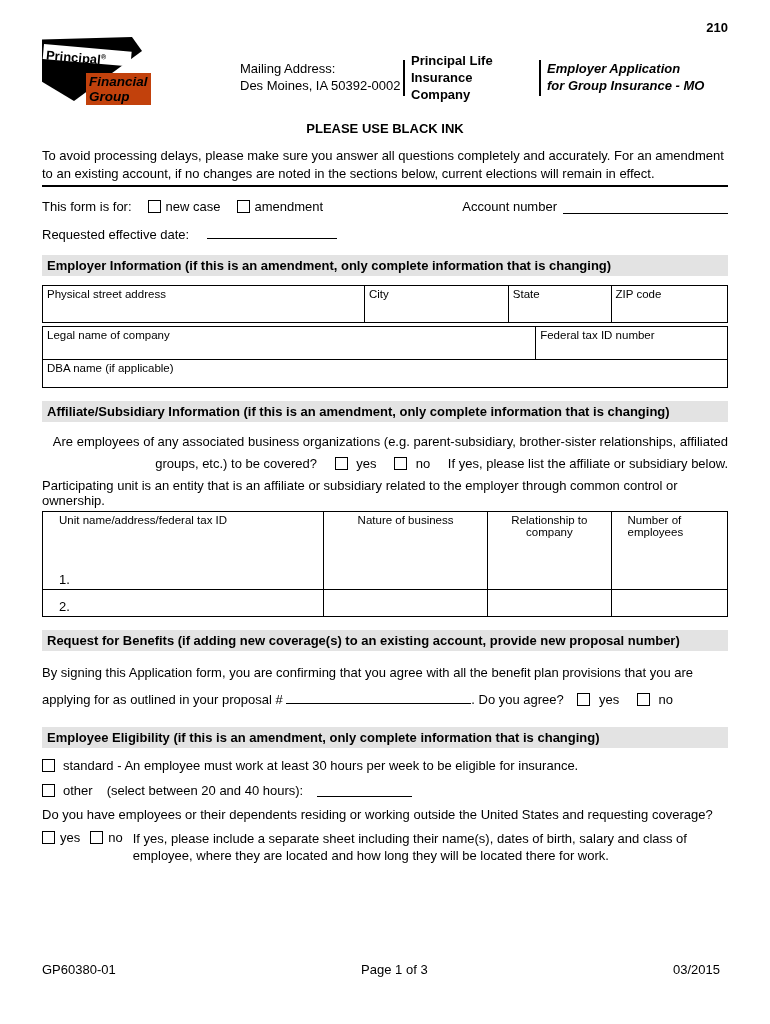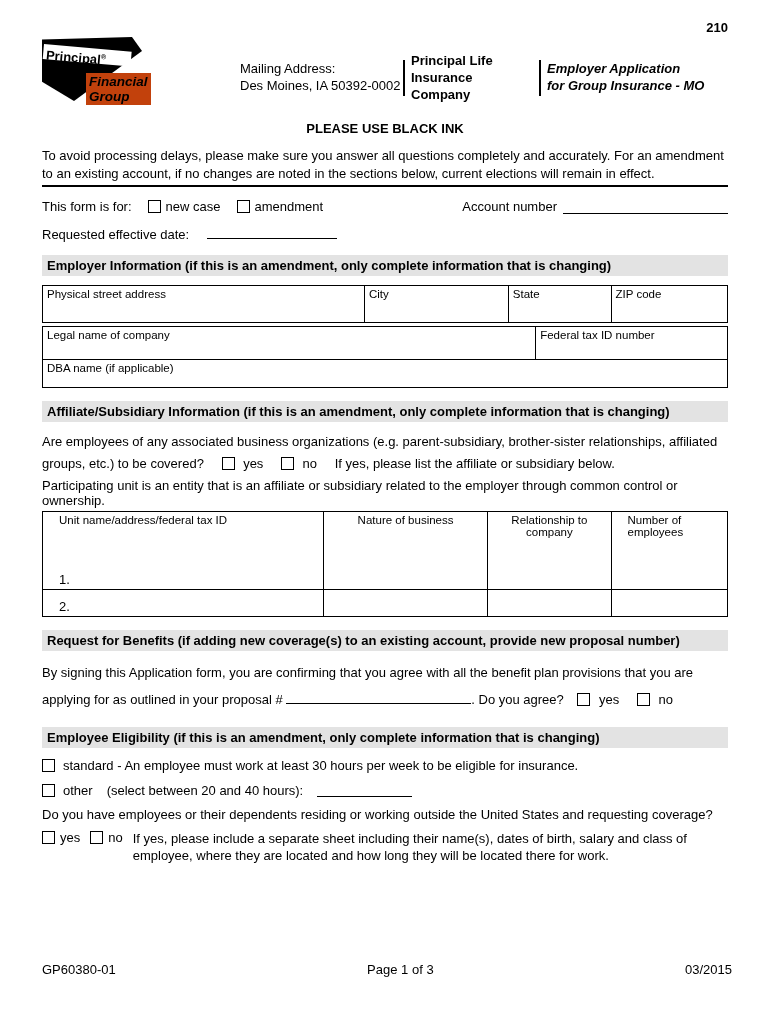--- a/index.html
+++ b/index.html
@@ -47,41 +47,41 @@
 
   table { border-collapse: collapse; width: 100%; }
   .grid td { border: 1px solid #000; font-size: 11.5px; vertical-align: top; padding: 2px 4px; }
   .emp1 { margin-top: 3px; }
   .emp1 tr.r1 td { height: 33px; }
   .emp1 tr.dba td { height: 28px; }
   .emp2 { margin-top: 9px; }
   .emp2 td { height: 37px; }
 
   .para { margin-top: 9px; }
-  .q { line-height: 1.7; }
+  .q { line-height: 1.7; text-align: right; }
   .lh2 { line-height: 2.05; }
   .tight { margin-top: 3px; }
 
   .aff-table { margin-top: 3px; }
   .aff-table td { border-left: 1px solid #000; border-right: 1px solid #000; font-size: 11.5px;
                   padding: 2px 16px; vertical-align: top; }
   .aff-table tr.head td { border-top: 1px solid #000; height: 44px; }
   .aff-table td.ctr { text-align: center; }
   .aff-table tr.r1 td, .aff-table tr.r2 td { border-bottom: 1px solid #000; vertical-align: bottom;
                   font-size: 13px; }
   .aff-table tr.r1 td { height: 34px; }
   .aff-table tr.r2 td { height: 27px; }
 
   .elig-item { margin-top: 10px; display: flex; align-items: flex-start; }
   .elig-item .cb { margin-top: 1px; margin-right: 8px; flex: 0 0 auto; }
   .outside { display: flex; align-items: flex-start; margin-top: 8px; }
   .outside .cb { margin-top: 1px; flex: 0 0 auto; }
   .ifyes { margin-left: 10px; line-height: 1.32; }
 
-  .footer { position: absolute; left: 42px; right: 38px; top: 962px; display: flex; align-items: center; }
+  .footer { position: absolute; left: 42px; right: 50px; top: 962px; display: flex; align-items: center; }
   .footer .c { flex: 1; text-align: center; }
 </style>
 </head>
 <body>
 
 <div class="page">
   <div class="content">
 
     <div class="pageno">210</div>
 

